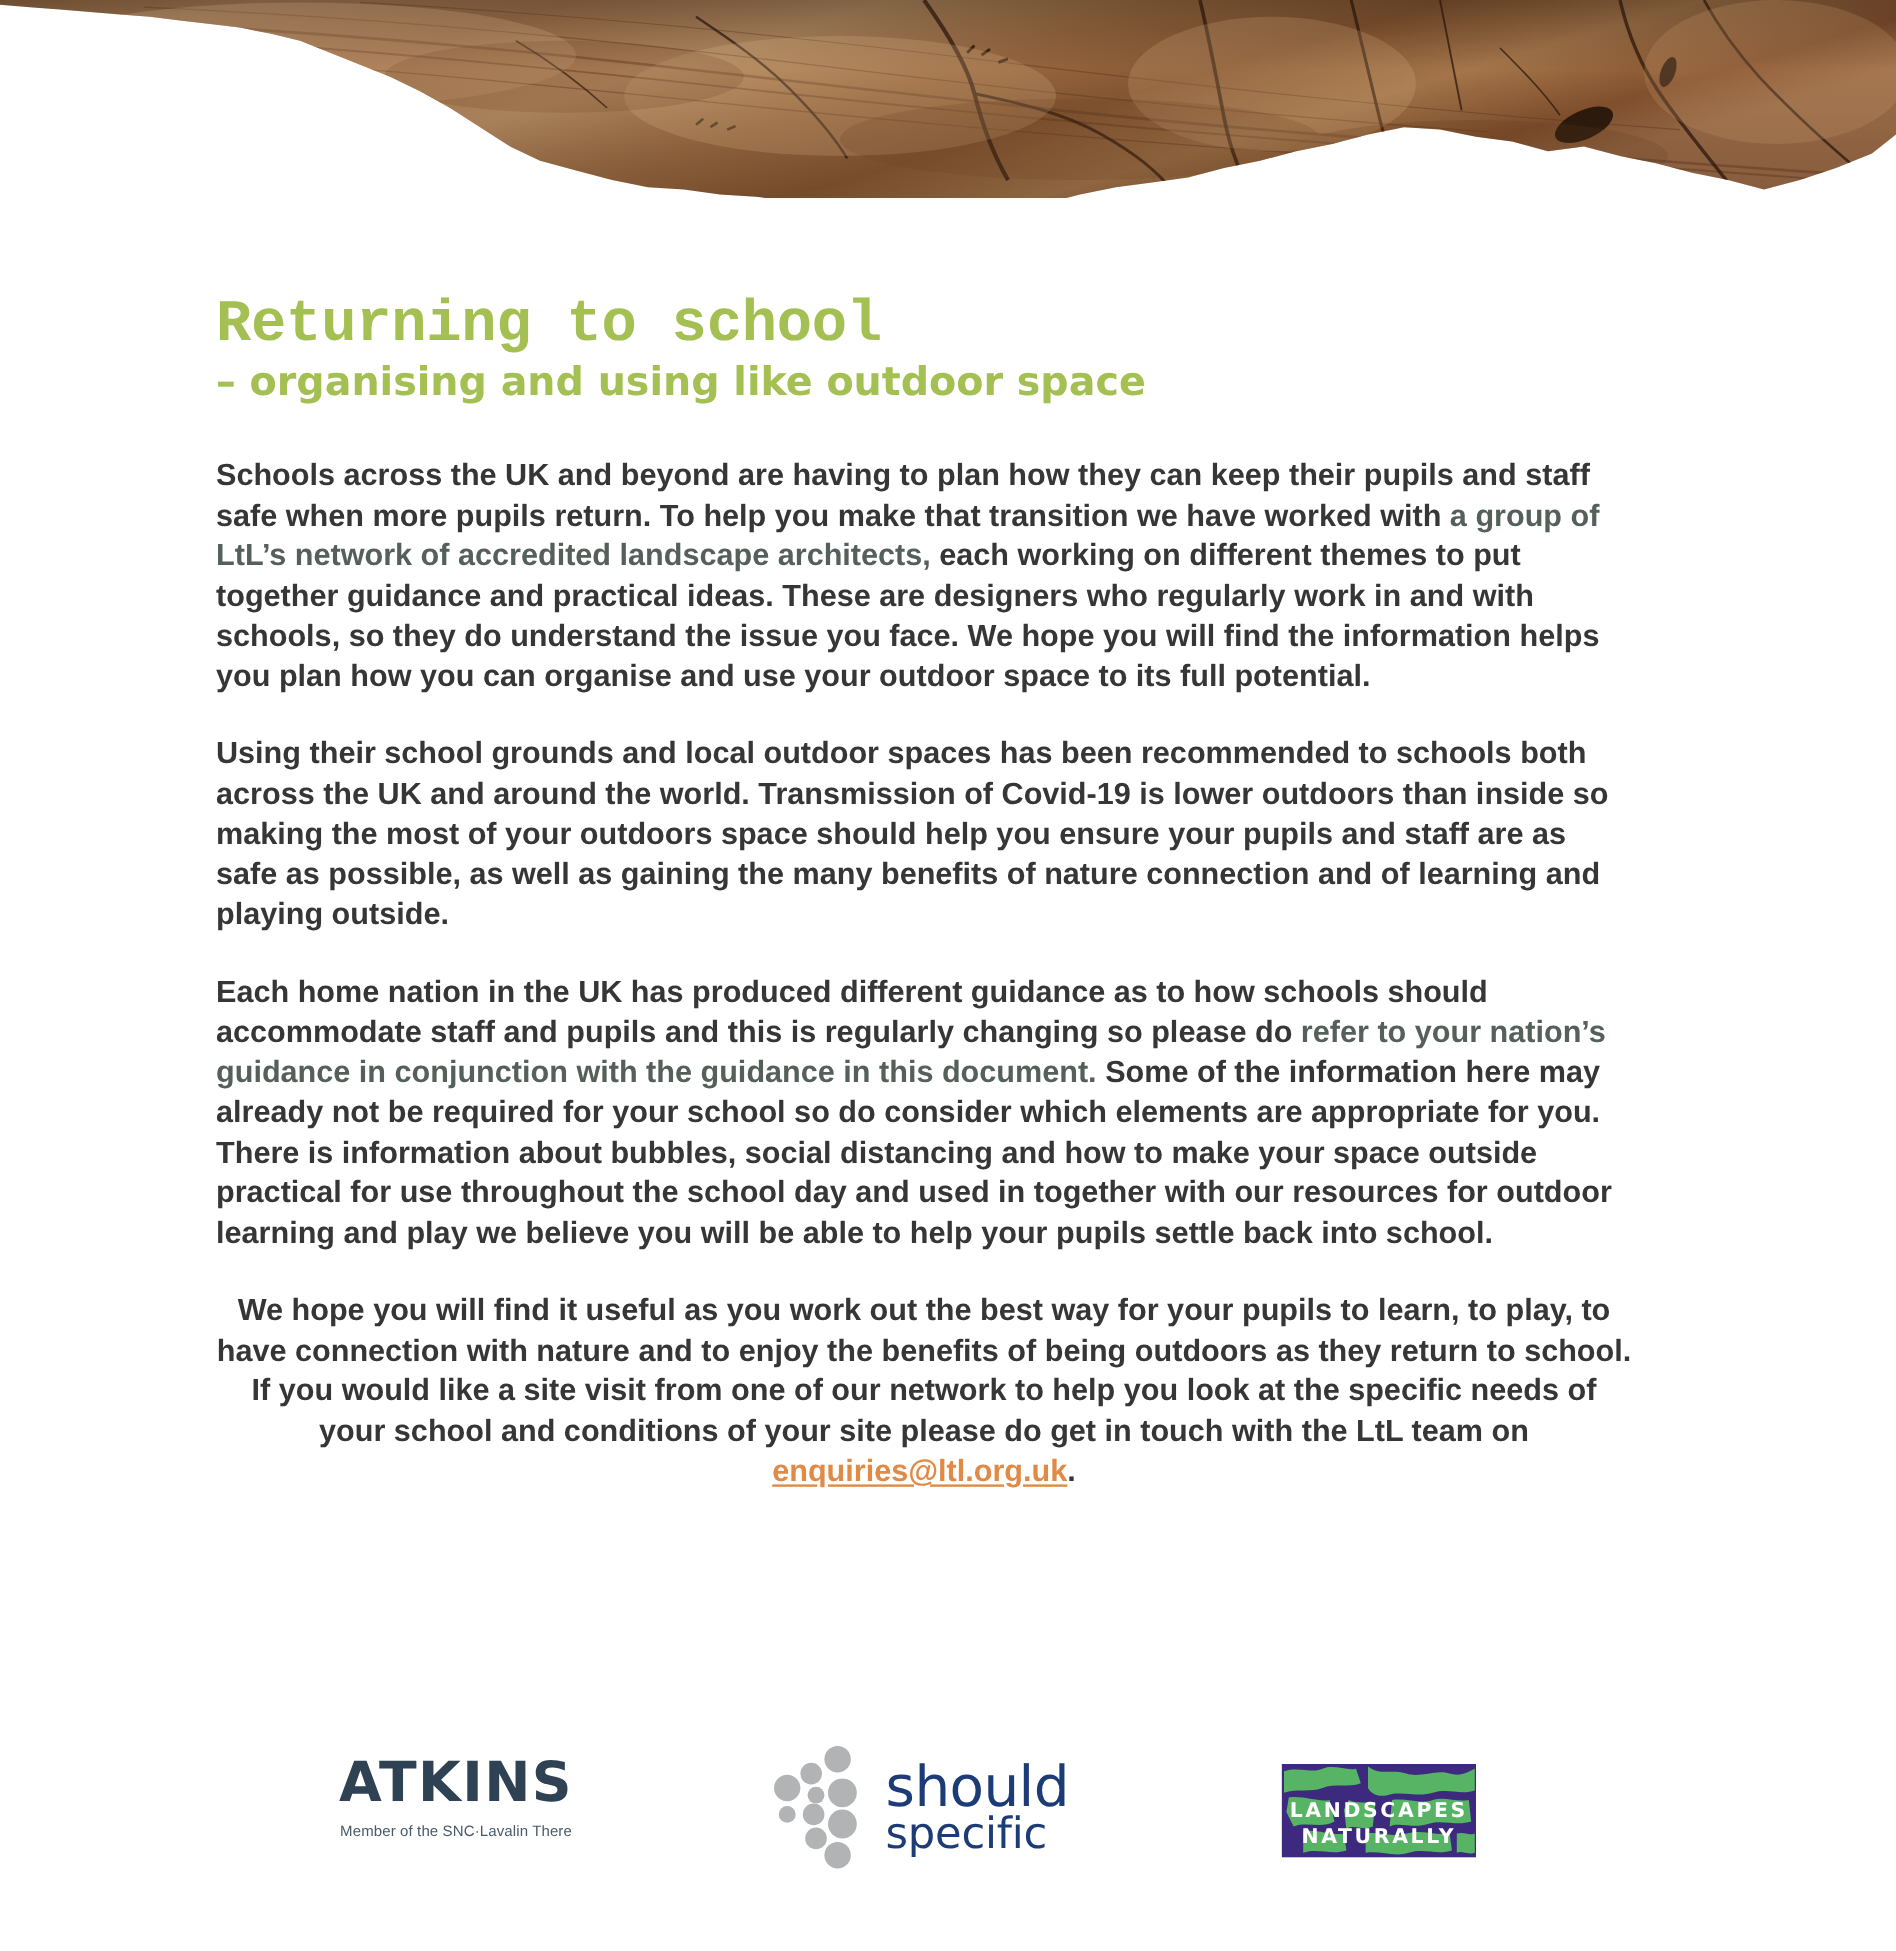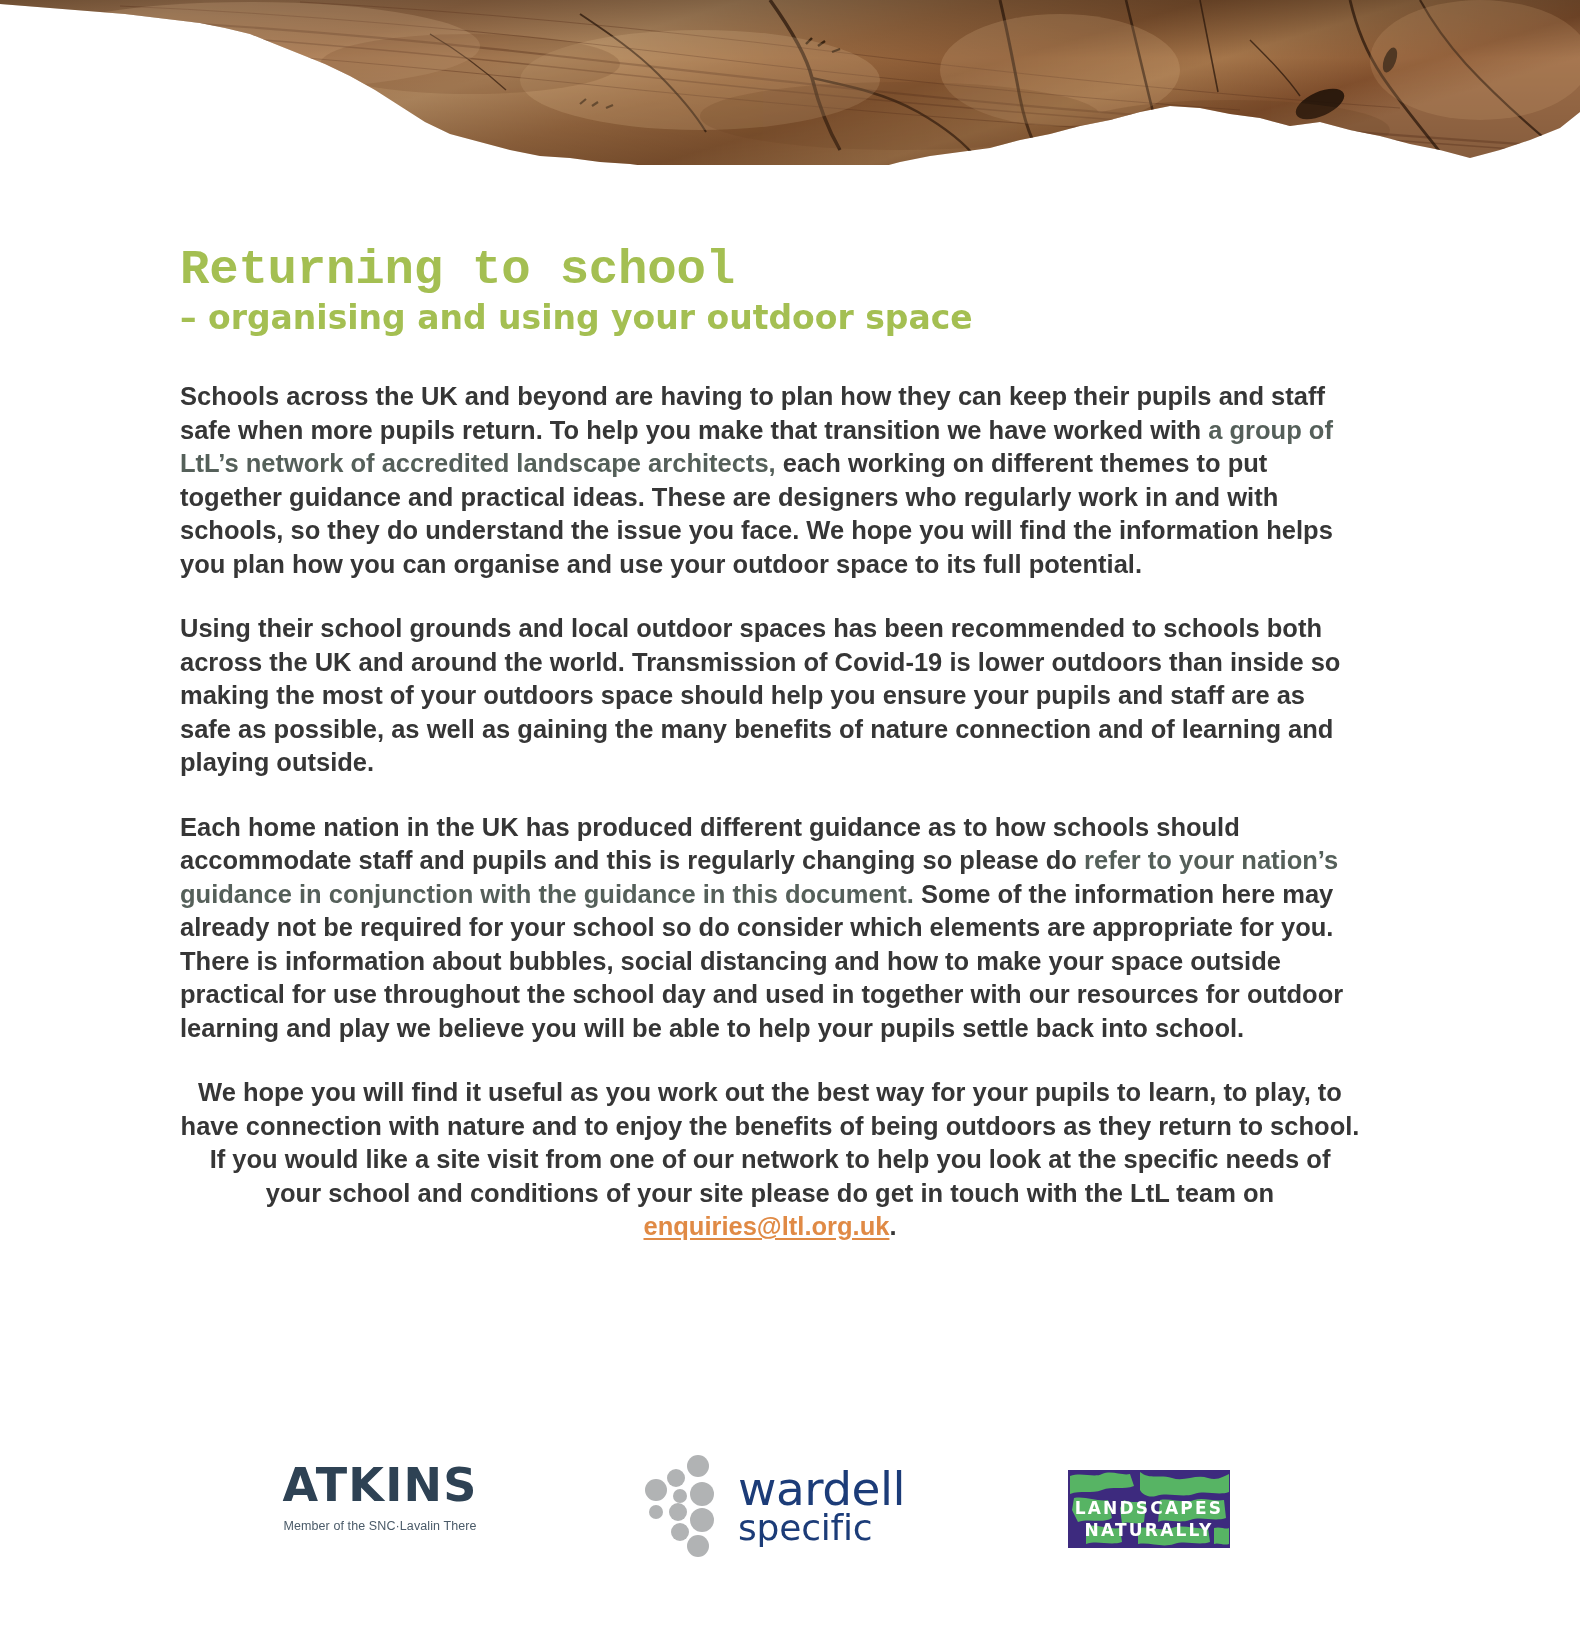--- a/index.html
+++ b/index.html
@@ -251,21 +251,21 @@
         <ellipse cx="1230" cy="130" rx="160" ry="30" fill="#603a1d"></ellipse>
       </g>
     </g>
   </svg>
 </div>
 
 <div id="page">
 
   <div id="title-block">
     <h1 id="doc-title">Returning to school</h1>
-    <h2 id="doc-subtitle">– organising and using your outdoor space</h2>
+    <h2 id="doc-subtitle">– organising and using like outdoor space</h2>
   </div>
 
   <div id="body-copy">
 
     <p><span>Schools across the UK and beyond are having to plan how they can keep their pupils and staff safe when more pupils return. To help you make that transition we have worked with </span><span class="tint">a group of LtL’s network of accredited landscape architects,</span><span> each working on different themes to put together guidance and practical ideas. These are designers who regularly work in and with schools, so they do understand the issue you face. We hope you will find the information helps you plan how you can organise and use your outdoor space to its full potential.</span></p>
 
     <p>Using their school grounds and local outdoor spaces has been recommended to schools both across the UK and around the world. Transmission of Covid-19 is lower outdoors than inside so making the most of your outdoors space should help you ensure your pupils and staff are as safe as possible, as well as gaining the many benefits of nature connection and of learning and playing outside.</p>
 
     <p><span>Each home nation in the UK has produced different guidance as to how schools should accommodate staff and pupils and this is regularly changing so please do </span><span class="tint">refer to your nation’s guidance in conjunction with the guidance in this document.</span><span> Some of the information here may already not be required for your school so do consider which elements are appropriate for you. There is information about bubbles, social distancing and how to make your space outside practical for use throughout the school day and used in together with our resources for outdoor learning and play we believe you will be able to help your pupils settle back into school.</span></p>
 
@@ -291,21 +291,21 @@
             <circle cx="62" cy="44" r="12"></circle>
             <circle cx="38" cy="62" r="9"></circle>
             <circle cx="16" cy="62" r="7"></circle>
             <circle cx="62" cy="70" r="12"></circle>
             <circle cx="40" cy="82" r="9"></circle>
             <circle cx="58" cy="96" r="11"></circle>
           </g>
         </svg>
       </span>
       <span id="wardell-text">
-        <div id="wardell-line1">wardell</div>
+        <div id="wardell-line1">should</div>
         <div id="wardell-line2">specific</div>
       </span>
     </div>
 
     <div id="logo-landscapes">
       <svg width="162" height="78" viewBox="0 0 162 78" xmlns="http://www.w3.org/2000/svg" aria-hidden="true">
         <rect x="0" y="0" width="162" height="78" fill="#3d2a7e"></rect>
         <g fill="#57b464">
 
           <path d="M2,6 C14,2 26,8 34,4 C44,0 54,6 62,4 L66,16 C56,20 44,16 34,20 C24,24 12,20 2,24 Z"></path>

